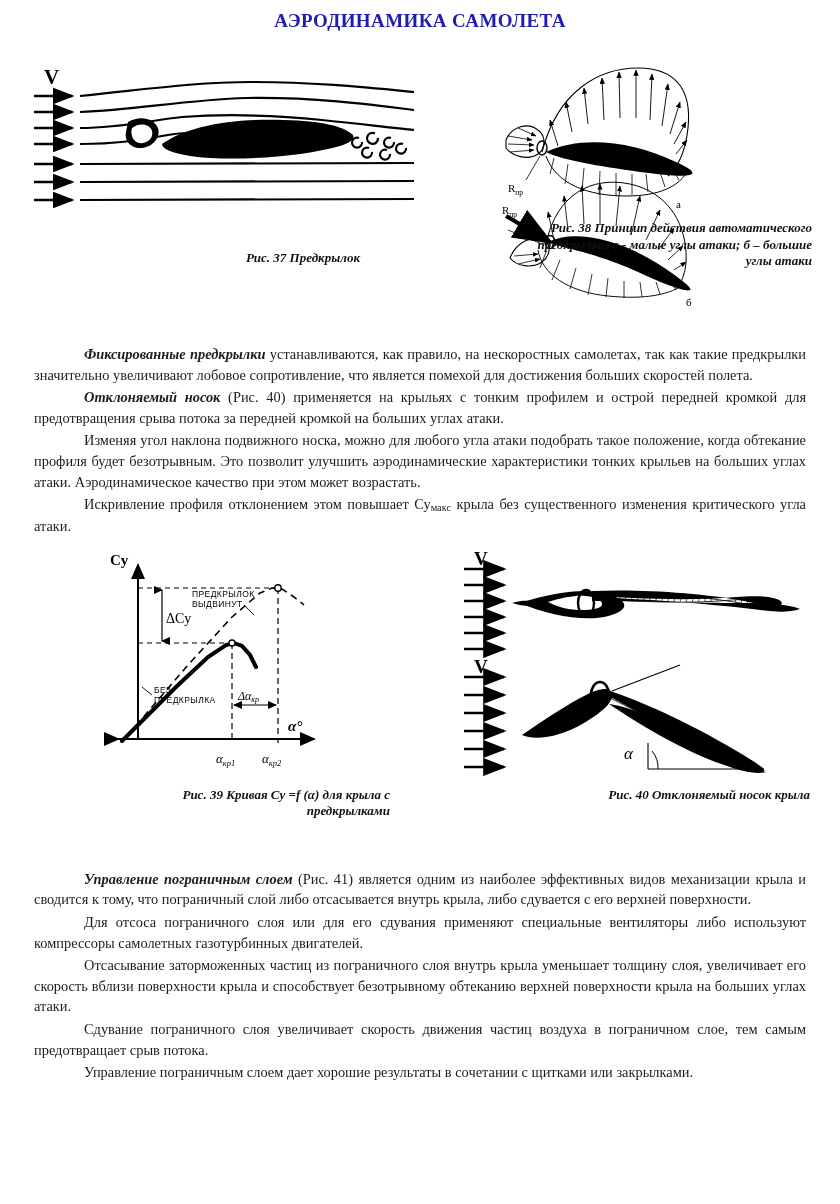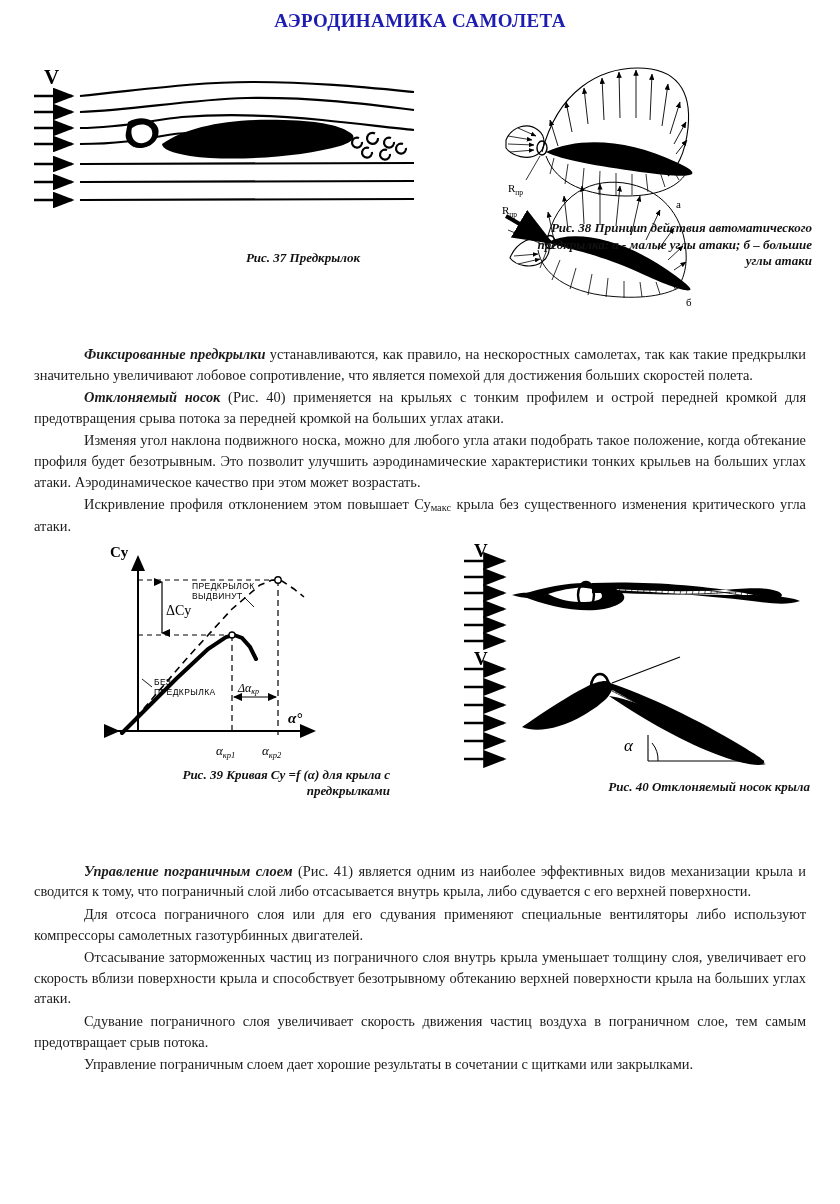--- a/index.html
+++ b/index.html
@@ -249,21 +249,21 @@
       <span class="lead">Отклоняемый носок</span><span> (Рис. 40) применяется на крыльях с тонким профилем и острой передней кромкой для предотвращения срыва потока за передней кромкой на больших углах атаки.</span>
     </p>
     <p>
       <span>Изменяя угол наклона подвижного носка, можно для любого угла атаки подобрать такое положение, когда обтекание профиля будет безотрывным. Это позволит улучшить аэродинамические характеристики тонких крыльев на больших углах атаки. Аэродинамическое качество при этом может возрастать.</span>
     </p>
     <p>
       <span>Искривление профиля отклонением этом повышает Су</span><span class="sub">макс</span><span> крыла без существенного изменения критического угла атаки.</span>
     </p>
   </div>
 
-  <div class="fig-band" style="height:300px;margin-top:2px;">
+  <div class="fig-band" style="height:300px;margin-top:10px;">
 
     <div style="position:absolute;left:92px;top:0px;width:240px;height:232px;">
       <svg viewBox="0 0 240 232" width="240" height="232">
         <defs>
           <marker id="axar" markerWidth="8" markerHeight="7" refX="7" refY="3.5" orient="auto">
             <polygon points="0,0 8,3.5 0,7" fill="#000"></polygon>
           </marker>
           <marker id="dimL" markerWidth="8" markerHeight="7" refX="1" refY="3.5" orient="auto">
             <polygon points="8,0 0,3.5 8,7" fill="#000"></polygon>
           </marker>
@@ -383,21 +383,21 @@
 
           <line x1="160" y1="144" x2="228" y2="118" stroke="#000" stroke-width="1.1"></line>
           <line x1="196" y1="222" x2="312" y2="222" stroke="#000" stroke-width="1.1"></line>
           <line x1="196" y1="222" x2="196" y2="196" stroke="#000" stroke-width="1.1"></line>
           <path d="M206,222 A26,26 0 0,0 200,204" fill="none" stroke="#000" stroke-width="1"></path>
           <text x="172" y="212" font-family="Liberation Serif, serif" font-size="17" font-style="italic">α</text>
         </g>
       </svg>
     </div>
 
-    <div class="fig-caption" style="position:absolute;left:40px;top:228px;width:350px;">
+    <div class="fig-caption" style="position:absolute;left:40px;top:240px;width:350px;">
       <div>Рис. 39 Кривая Су =f (α) для крыла с</div>
       <div>предкрылками</div>
     </div>
 
     <div class="fig-caption" style="position:absolute;left:430px;top:240px;width:380px;">
       <span>Рис. 40 Отклоняемый носок крыла</span>
     </div>
   </div>
 
   <div class="body-text" style="margin-top:22px;">

